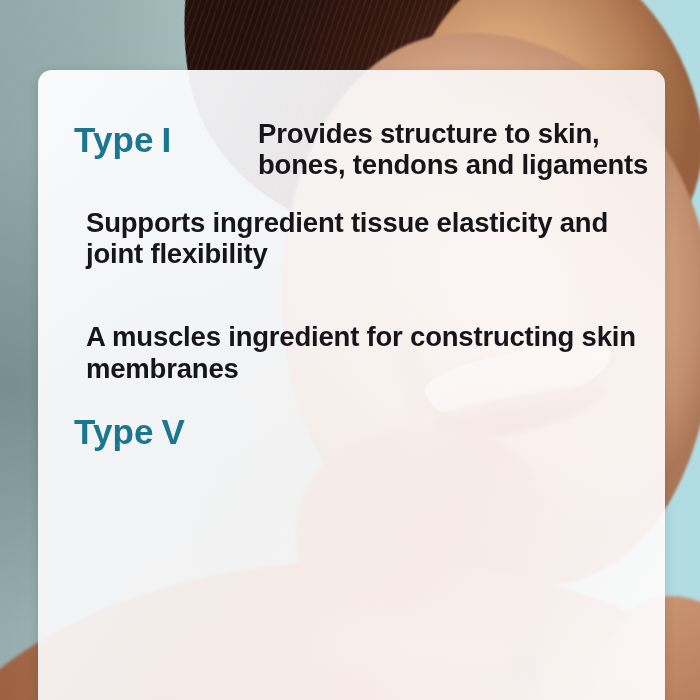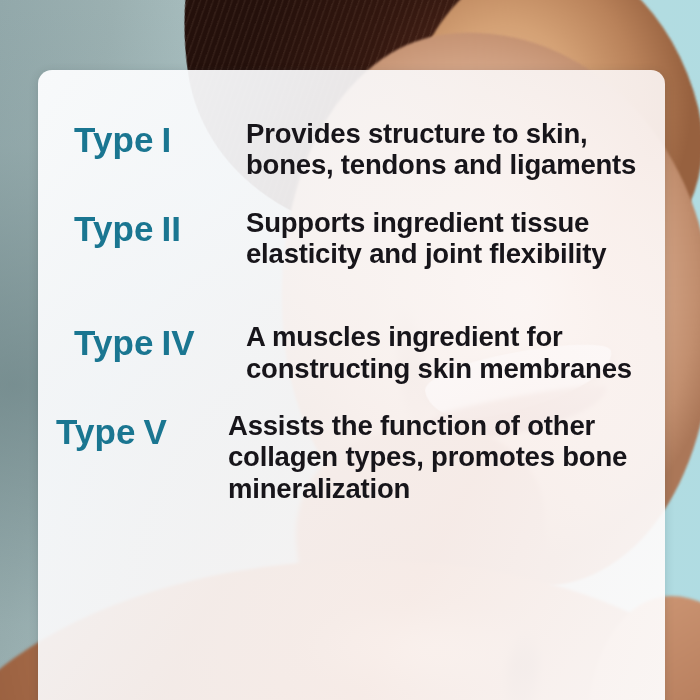--- a/index.html
+++ b/index.html
@@ -234,21 +234,21 @@
     display: flex;
     flex-direction: column;
   }
 
   .row {
     display: flex;
     align-items: flex-start;
     padding: 0 0 0 36px;
     margin-bottom: 26px;
   }
-  .row:last-child { margin-bottom: 0; padding-left: 18px; }
+  .row:last-child { margin-bottom: 0; }
 
   .type-label {
     flex: 0 0 172px;
     color: #1a7691;
     font-size: 35px;
     font-weight: bold;
     line-height: 1.02;
     letter-spacing: .1px;
     white-space: nowrap;
     padding-top: 4px;
@@ -257,20 +257,21 @@
   .type-numeral { margin-left: 8px; }
 
   .desc {
     flex: 1 1 auto;
     color: #17151a;
     font-size: 27.5px;
     font-weight: bold;
     line-height: 1.14;
     letter-spacing: -0.2px;
     padding-right: 12px;
+    margin-left: 12px;
   }
 </style>
 </head>
 <body>
 
 <div id="stage">
 
   <div class="photo-layer">
     <div class="backdrop"></div>
     <div class="backdrop-shade"></div>
@@ -292,39 +293,32 @@
     <div class="rows">
 
       <div class="row">
         <div class="type-label">
           <span class="type-word">Type</span><span class="type-numeral">I</span>
         </div>
         <div class="desc">Provides structure to skin, bones, tendons and ligaments</div>
       </div>
 
       <div class="row">
-        <div class="type-label">
-          <span class="type-word">Type</span><span class="type-numeral">II</span>
-        </div>
         <div class="desc">Supports ingredient tissue elasticity and joint flexibility</div>
       </div>
 
       <div class="row">
       </div>
 
       <div class="row">
-        <div class="type-label">
-          <span class="type-word">Type</span><span class="type-numeral">IV</span>
-        </div>
         <div class="desc">A muscles ingredient for constructing skin membranes</div>
       </div>
 
       <div class="row">
         <div class="type-label">
           <span class="type-word">Type</span><span class="type-numeral">V</span>
         </div>
-        <div class="desc">Assists the function of other collagen types, promotes bone mineralization</div>
       </div>
 
     </div>
   </div>
 
 </div>
 
 </body></html>

